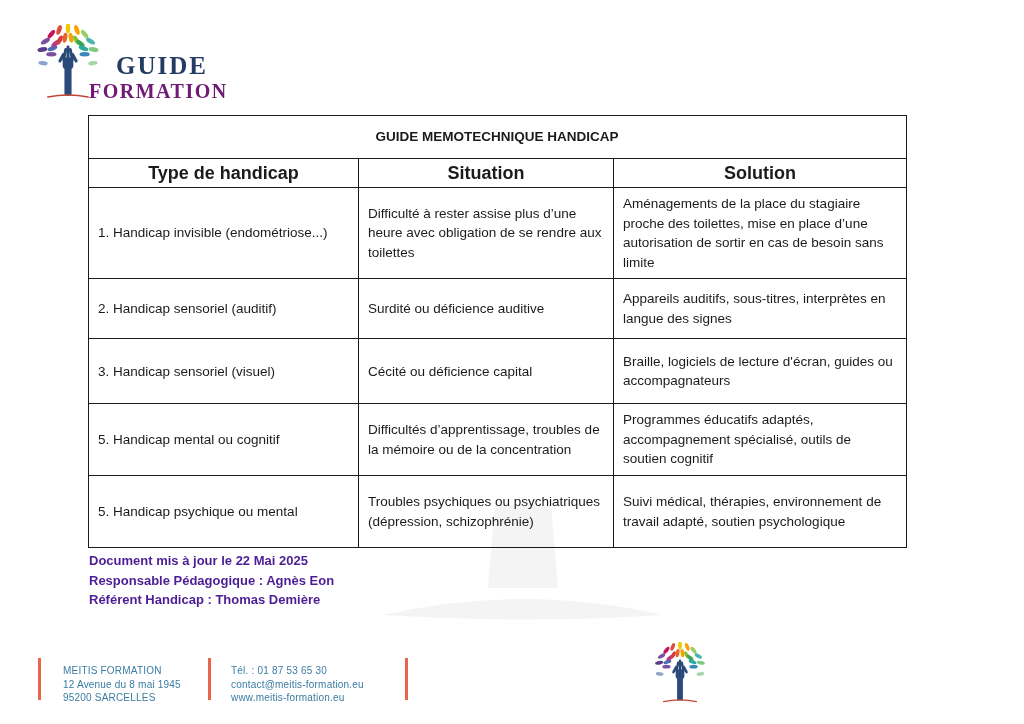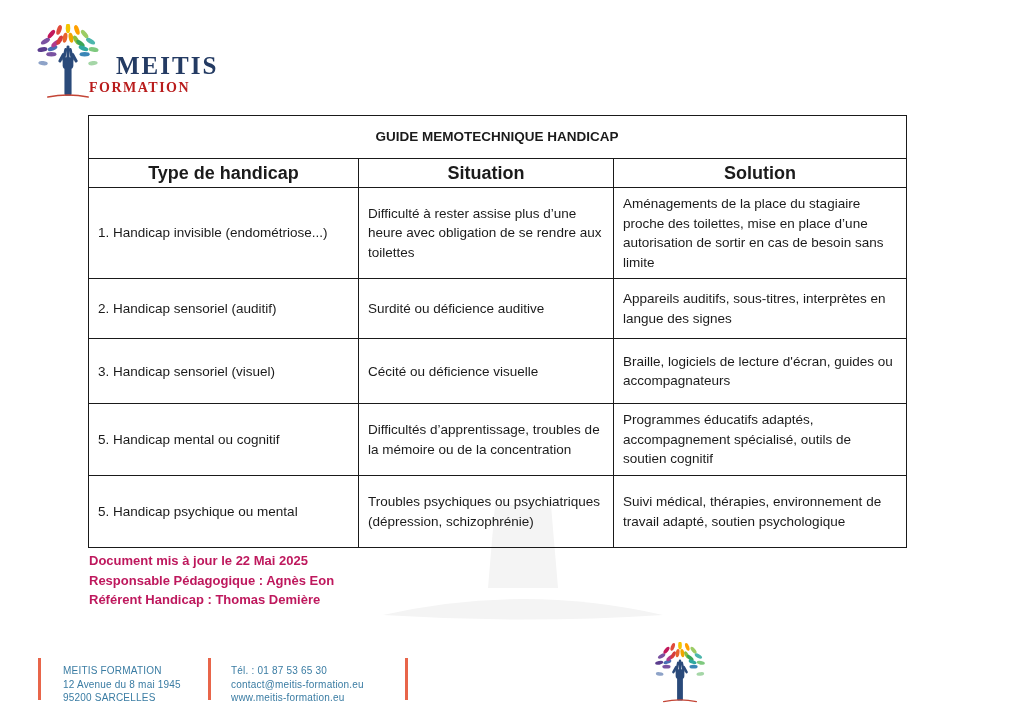--- a/index.html
+++ b/index.html
@@ -10,43 +10,43 @@
   
   .logo{position:absolute;left:22px;top:18px;width:200px;height:90px;}
   .logo-icon{position:absolute;left:8px;top:6px;width:76px;height:76px;}
   .logo-meitis{
     position:absolute;left:94px;top:34px;
     font-family:"Liberation Serif", serif;font-weight:bold;font-size:25px;
     letter-spacing:2px;color:#243b63;
   }
   .logo-formation{
     position:absolute;left:67px;top:62px;
-    font-family:"Liberation Serif", serif;font-weight:bold;font-size:14px;
-    letter-spacing:1.5px;color:#b91c1c;
+    font-family:"Liberation Serif", serif;font-weight:bold;font-size:20px;
+    letter-spacing:1.5px;color:#701a75;
   }
   
   .watermark{position:absolute;left:0;top:0;width:1024px;height:724px;z-index:0;}
   
   .doc-table{
     position:absolute;left:88px;top:115px;width:818px;z-index:1;
     border-collapse:collapse;table-layout:fixed;background:transparent;border-radius:16px;
   }
   .doc-table td,.doc-table th{
     border:1.5px solid #1a1a1a;vertical-align:middle;background:transparent;
     font-size:13.5px;line-height:1.45;
   }
   .doc-table .title-cell{height:30px;text-align:center;font-weight:bold;font-size:13.5px;}
   .doc-table th{height:24px;text-align:center;font-weight:bold;font-size:18px;}
   .doc-table td{padding:6px 10px 6px 9px;text-align:left;}
   .col-type{width:270px;}
   .col-situation{width:255px;}
   .col-solution{width:293px;}
   .row-1{height:82px;}.row-2{height:60px;}.row-3{height:65px;}.row-4{height:61px;}.row-5{height:72px;}
   
-  .notes{position:absolute;left:89px;top:551px;z-index:1;font-size:13px;font-weight:bold;line-height:19.5px;color:#be185d;}
+  .notes{position:absolute;left:89px;top:551px;z-index:1;font-size:13px;font-weight:bold;line-height:19.5px;color:#4c1d95;}
   
   .footer{position:absolute;left:0;top:652px;width:1024px;height:60px;z-index:1;}
   .footer-bar{position:absolute;top:6px;width:3px;height:42px;background:#e8654a;}
   .footer-col{
     position:absolute;top:12px;font-size:10px;line-height:13.5px;color:#3a7ca3;
     letter-spacing:0.2px;white-space:nowrap;
   }
   .footer-logo{position:absolute;left:650px;top:-10px;width:60px;height:62px;}
 </style>
 </head>
@@ -96,21 +96,21 @@
 
 <svg class="watermark" viewBox="0 0 1024 724">
   <path d="M495,505 L551,505 L558,588 L488,588 Z" fill="#f4f4f4"></path>
   <path d="M383,615 Q523,583 663,615 Q523,624 383,615 Z" fill="#f4f4f4"></path>
 </svg>
 
 <div class="logo">
   <svg class="logo-icon" viewBox="-62 -66 124 128">
     <use href="#tree-symbol"></use>
   </svg>
-  <div class="logo-meitis">MEITIS</div>
+  <div class="logo-meitis">GUIDE</div>
   <div class="logo-formation">FORMATION</div>
 </div>
 
 <table class="doc-table">
   <colgroup>
       <col class="col-type">
       <col class="col-situation">
       <col class="col-solution">
     </colgroup>
   <tbody>
@@ -127,21 +127,21 @@
       <td>Difficulté à rester assise plus d’une heure avec obligation de se rendre aux toilettes</td>
       <td>Aménagements de la place du stagiaire proche des toilettes, mise en place d’une autorisation de sortir en cas de besoin sans limite</td>
     </tr>
     <tr class="row-2">
       <td>2. Handicap sensoriel (auditif)</td>
       <td>Surdité ou déficience auditive</td>
       <td>Appareils auditifs, sous-titres, interprètes en langue des signes</td>
     </tr>
     <tr class="row-3">
       <td>3. Handicap sensoriel (visuel)</td>
-      <td>Cécité ou déficience visuelle</td>
+      <td>Cécité ou déficience capital</td>
       <td>Braille, logiciels de lecture d'écran, guides ou accompagnateurs</td>
     </tr>
     <tr class="row-4">
       <td>5. Handicap mental ou cognitif</td>
       <td>Difficultés d’apprentissage, troubles de la mémoire ou de la concentration</td>
       <td>Programmes éducatifs adaptés, accompagnement spécialisé, outils de soutien cognitif</td>
     </tr>
     <tr class="row-5">
       <td>5. Handicap psychique ou mental</td>
       <td>Troubles psychiques ou psychiatriques (dépression, schizophrénie)</td>

